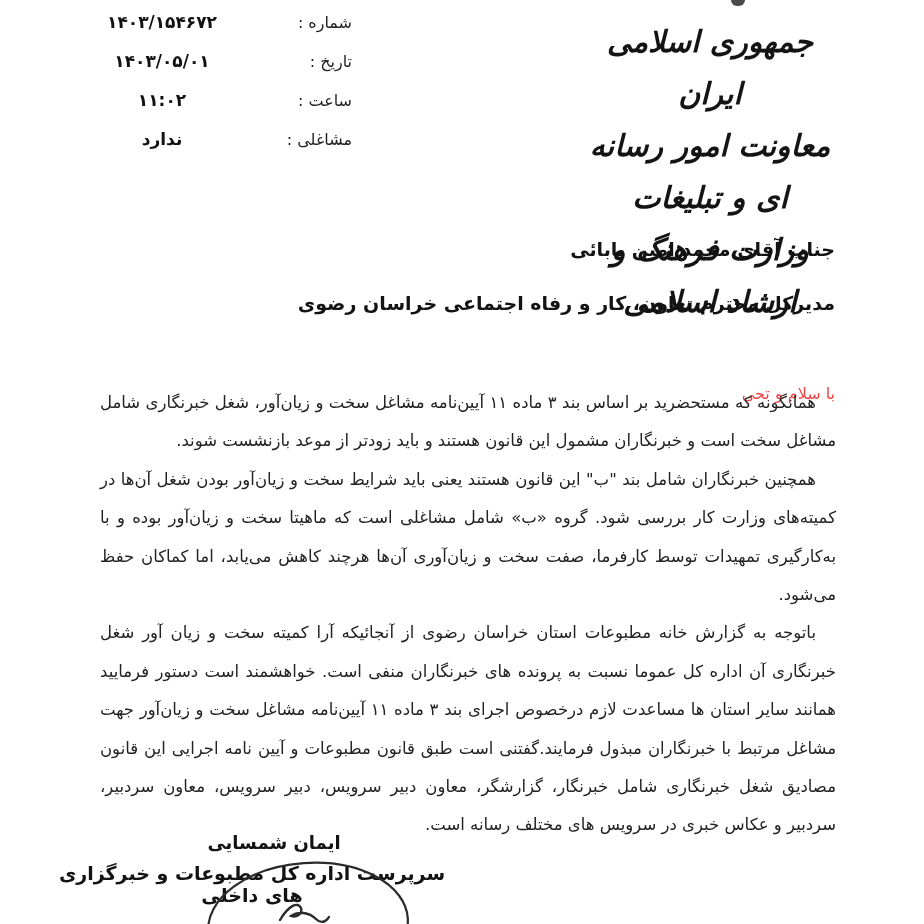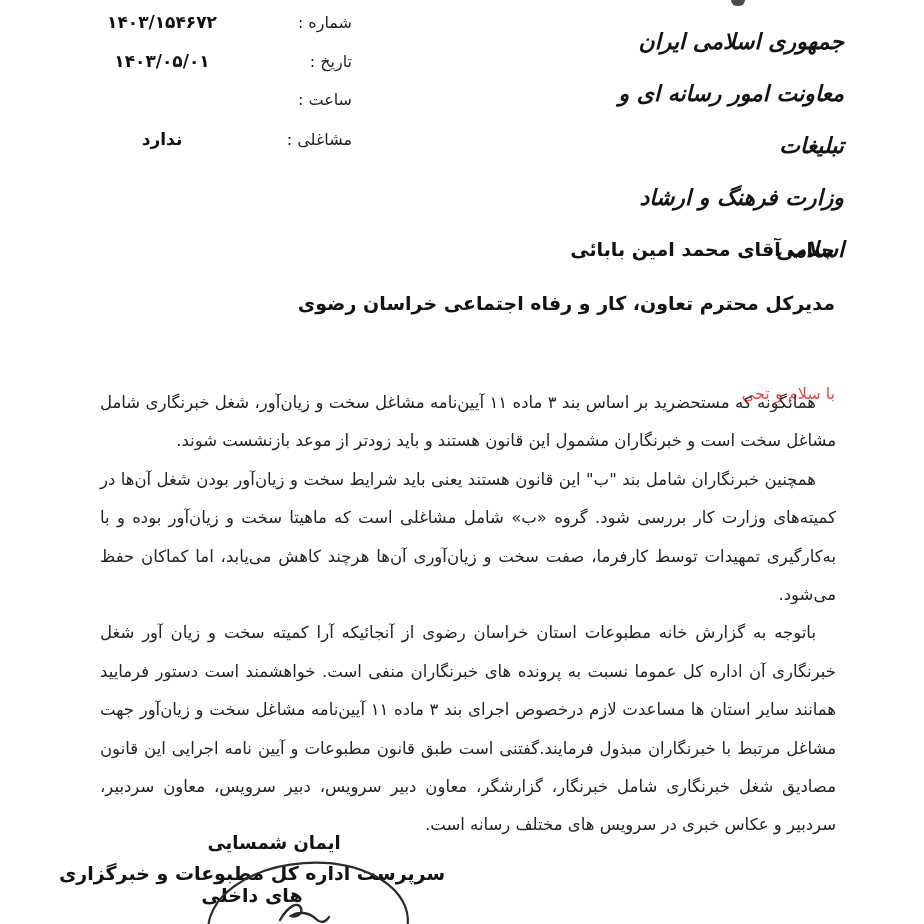--- a/index.html
+++ b/index.html
@@ -29,23 +29,24 @@
     border-radius: 0 0 7px 7px;
     opacity: .85;
   }
 
   
   .letterhead {
     position: absolute;
     top: 16px;
     right: 80px;
     width: 268px;
+    text-align: center;
     font-weight: 700;
     font-style: italic;
-    font-size: 22px;
+    font-size: 30px;
     line-height: 52px;
     color: #141414;
     letter-spacing: .5px;
   }
 
   
   .meta {
     position: absolute;
     top: 12px;
     left: 56px;
@@ -151,20 +152,21 @@
     <div class="meta-row">
       <span class="meta-label">شماره :</span>
       <span class="meta-value">۱۴۰۳/۱۵۴۶۷۲</span>
     </div>
     <div class="meta-row">
       <span class="meta-label">تاریخ :</span>
       <span class="meta-value">۱۴۰۳/۰۵/۰۱</span>
     </div>
     <div class="meta-row">
       <span class="meta-label">ساعت :</span>
+      <span class="meta-value">۱۱:۰۲</span>
     </div>
     <div class="meta-row">
       <span class="meta-label">مشاغلی :</span>
       <span class="meta-value">ندارد</span>
     </div>
   </div>
 
   <section class="recipient">
     <div class="recipient-name">جناب آقای محمد امین بابائی</div>
     <div class="recipient-title">مدیرکل محترم تعاون، کار و رفاه اجتماعی خراسان رضوی</div>

